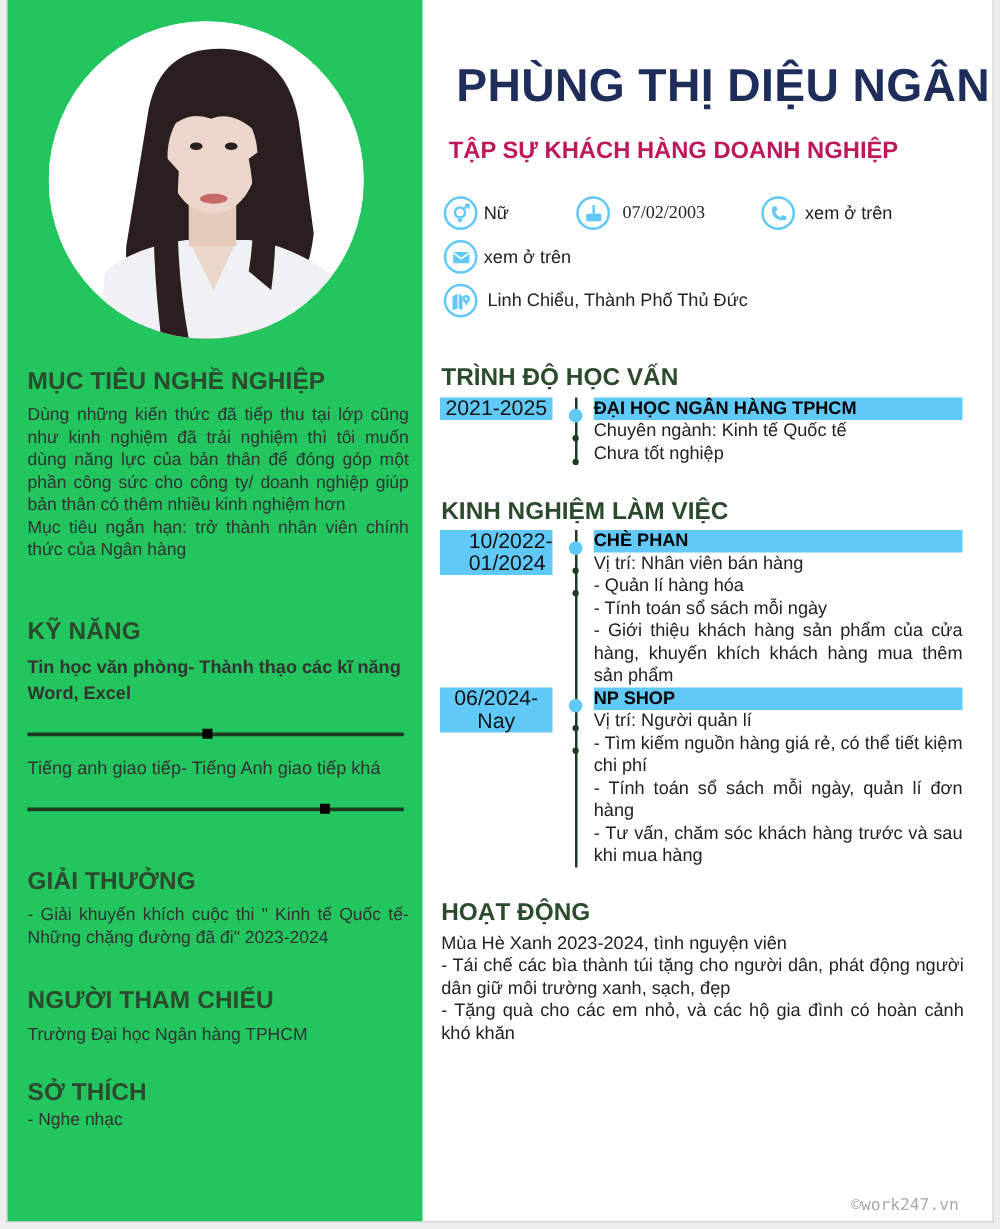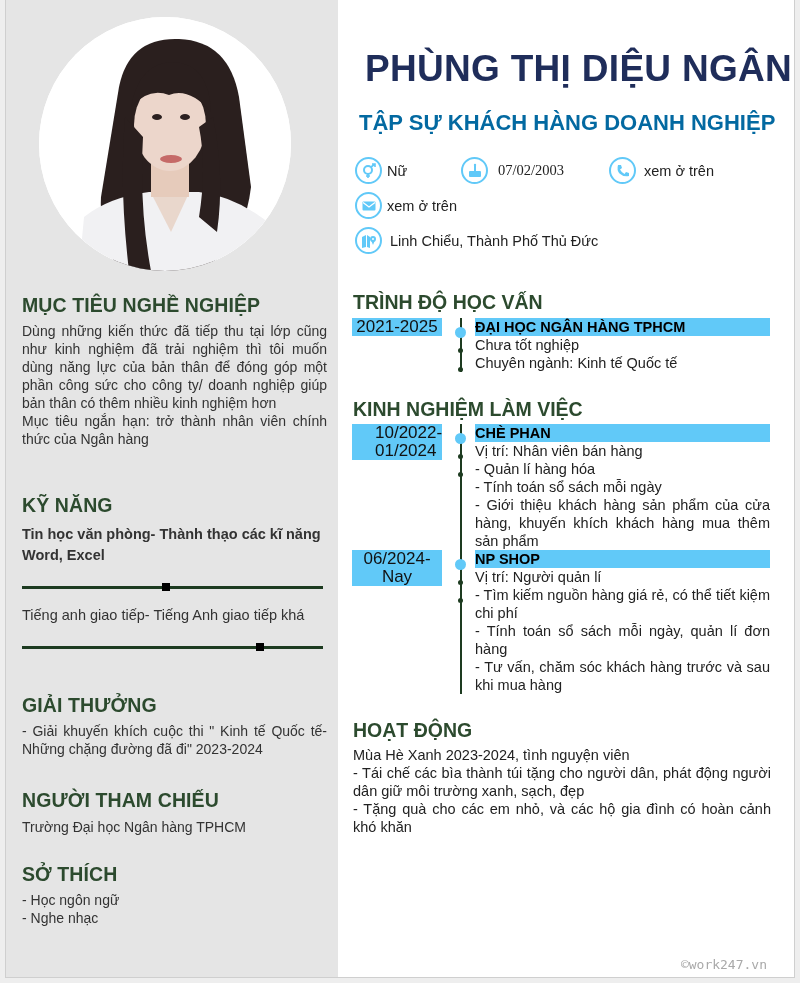--- a/index.html
+++ b/index.html
@@ -4,21 +4,21 @@
 <style>
   * { box-sizing: border-box; margin: 0; padding: 0; }
   html, body { width: 800px; height: 983px; background: #eeeeee; overflow: hidden; }
   body { font-family: "Liberation Sans", "DejaVu Sans", sans-serif; color: #222; }
   .page {
     position: absolute; left: 5px; top: 0; width: 790px; height: 978px;
     background: #ffffff; border: 1px solid #cfcfcf; border-top: none;
   }
   .sidebar {
     position: absolute; left: 0; top: 0; width: 332px; height: 977px;
-    background: #e5e5e5;
+    background: #22c55e;
   }
   .photo {
     position: absolute; left: 33px; top: 17px; width: 252px; height: 254px;
     border-radius: 50%; background: #ffffff; overflow: hidden;
   }
   .photo svg { width: 100%; height: 100%; display: block; }
   .sb-section { position: absolute; left: 16px; width: 305px; }
   .sb-title {
     font-size: 19.5px; font-weight: bold; color: #2c4a2e; letter-spacing: 0.1px;
   }
@@ -29,22 +29,22 @@
   .skill-bar { position: relative; height: 3px; background: #1d3b20; width: 301px; }
   .skill-knob {
     position: absolute; top: -3px; width: 8px; height: 8px; background: #000; margin-left: -4px;
   }
   .main { position: absolute; left: 346px; top: 0; width: 420px; }
   .name {
     position: absolute; left: 13px; top: 48px; font-size: 37px; font-weight: bold;
     color: #1f2d5a; letter-spacing: 0.3px; white-space: nowrap;
   }
   .job-title {
-    position: absolute; left: 7px; top: 110px; font-size: 22px; font-weight: bold;
-    color: #0369a1; white-space: nowrap;
+    position: absolute; left: 7px; top: 110px; font-size: 19px; font-weight: bold;
+    color: #be185d; white-space: nowrap;
   }
   .contact { position: absolute; display: flex; align-items: center; font-size: 14.5px; color: #222; white-space: nowrap; }
   .cicon {
     width: 27px; height: 27px; border-radius: 50%; border: 2px solid #61c9f8;
     display: flex; align-items: center; justify-content: center; margin-right: 5px; flex: none;
   }
   .cicon svg { width: 16px; height: 16px; display: block; }
   .m-title {
     position: absolute; left: 1px; font-size: 19.5px; font-weight: bold; color: #2c4a2e; white-space: nowrap;
   }
@@ -128,21 +128,20 @@
       <div class="sb-text" style="margin-top:5px;">- Giải khuyến khích cuộc thi " Kinh tế Quốc tế- Những chặng đường đã đi" 2023-2024</div>
     </div>
 
     <div class="sb-section" style="top:789px;">
       <div class="sb-title">NGƯỜI THAM CHIẾU</div>
       <div class="sb-text" style="margin-top:6px;">Trường Đại học Ngân hàng TPHCM</div>
     </div>
 
     <div class="sb-section" style="top:863px;">
       <div class="sb-title">SỞ THÍCH</div>
-      <div class="sb-text" style="margin-top:5px;">- Học ngôn ngữ</div>
       <div class="sb-text">- Nghe nhạc</div>
     </div>
   </div>
 
   <div class="main">
     <div class="name">PHÙNG THỊ DIỆU NGÂN</div>
     <div class="job-title">TẬP SỰ KHÁCH HÀNG DOANH NGHIỆP</div>
 
     <div class="contact" style="left:3px; top:157px;">
       <span class="cicon">
@@ -194,22 +193,22 @@
 
     <div class="m-title" style="top:291px;">TRÌNH ĐỘ HỌC VẤN</div>
     <div class="tl" style="top:318px;">
       <div class="tl-date" style="top:0;">2021-2025</div>
       <div class="tl-line" style="top:0; height:54px;"></div>
       <div class="tl-dot-big" style="top:9px;"></div>
       <div class="tl-dot-small" style="top:30px;"></div>
       <div class="tl-dot-small" style="top:49px;"></div>
       <div class="tl-body" style="top:0;">
         <div class="tl-head">ĐẠI HỌC NGÂN HÀNG TPHCM</div>
+        <div class="tl-text">Chuyên ngành: Kinh tế Quốc tế</div>
         <div class="tl-text">Chưa tốt nghiệp</div>
-        <div class="tl-text">Chuyên ngành: Kinh tế Quốc tế</div>
       </div>
     </div>
 
     <div class="m-title" style="top:398px;">KINH NGHIỆM LÀM VIỆC</div>
     <div class="tl" style="top:424px;">
       <div class="tl-date" style="top:0; height:36px; padding:0 23px;">10/2022-01/2024</div>
       <div class="tl-line" style="top:0; height:270px;"></div>
       <div class="tl-dot-big" style="top:9px;"></div>
       <div class="tl-dot-small" style="top:30px;"></div>
       <div class="tl-dot-small" style="top:48px;"></div>

